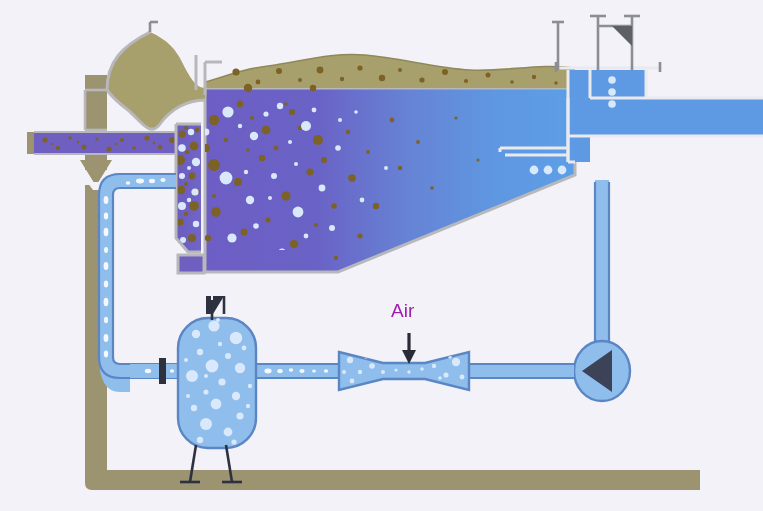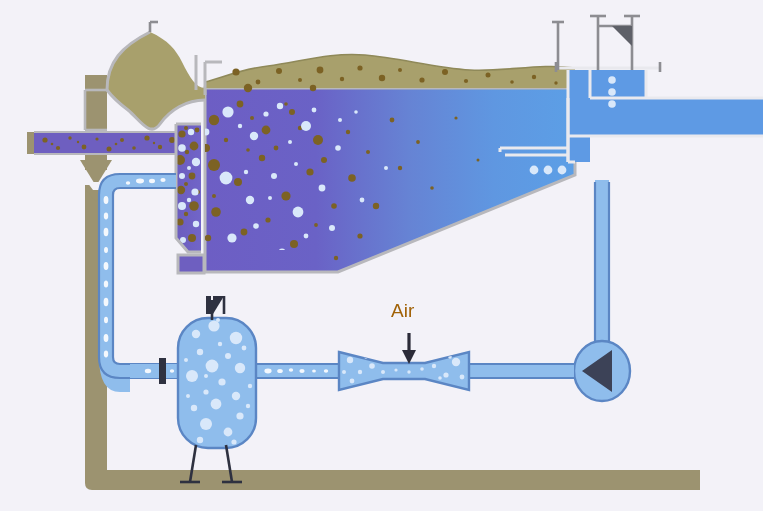--- a/index.html
+++ b/index.html
@@ -8,21 +8,21 @@
     background:#f3f2f8;
     font-family:"Liberation Sans", sans-serif;
     overflow:hidden;
   }
   #stage{position:relative;width:763px;height:511px;}
   svg#dia{position:absolute;left:0;top:0;}
   .lbl{
     position:absolute;
     font-family:"Liberation Sans", sans-serif;
     font-size:19px;
-    color:#a16207;
+    color:#a21caf;
     white-space:nowrap;
   }
 </style>
 </head>
 <body>
 
 <div id="stage">
 
 <svg id="dia" width="763" height="511" viewBox="0 0 763 511">
   <defs>

